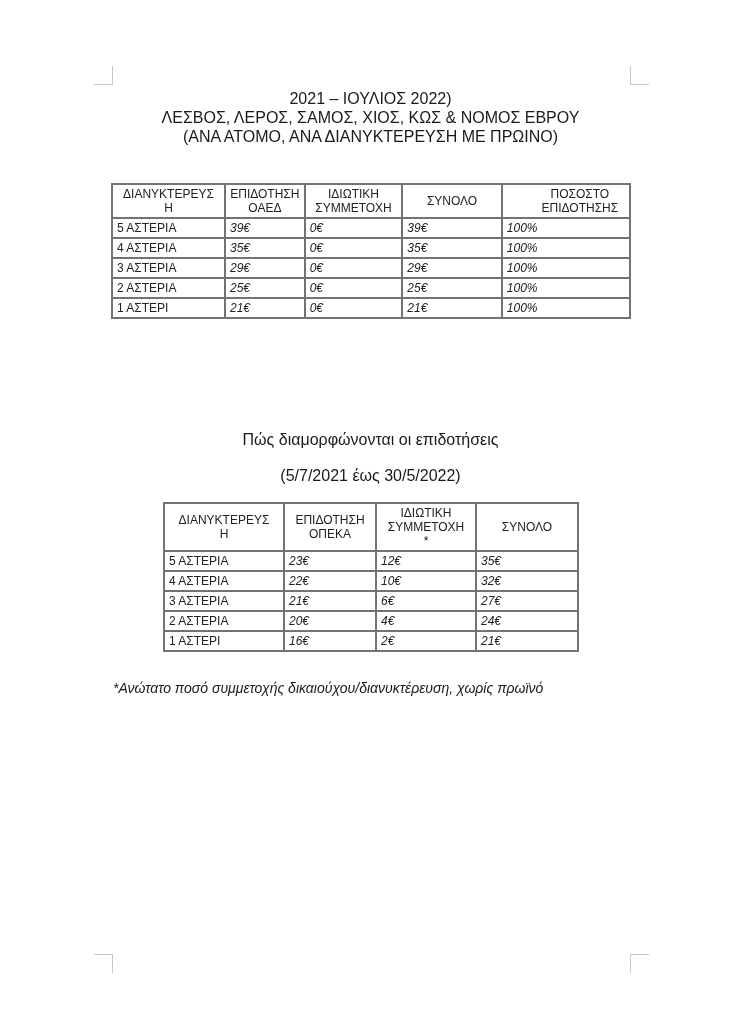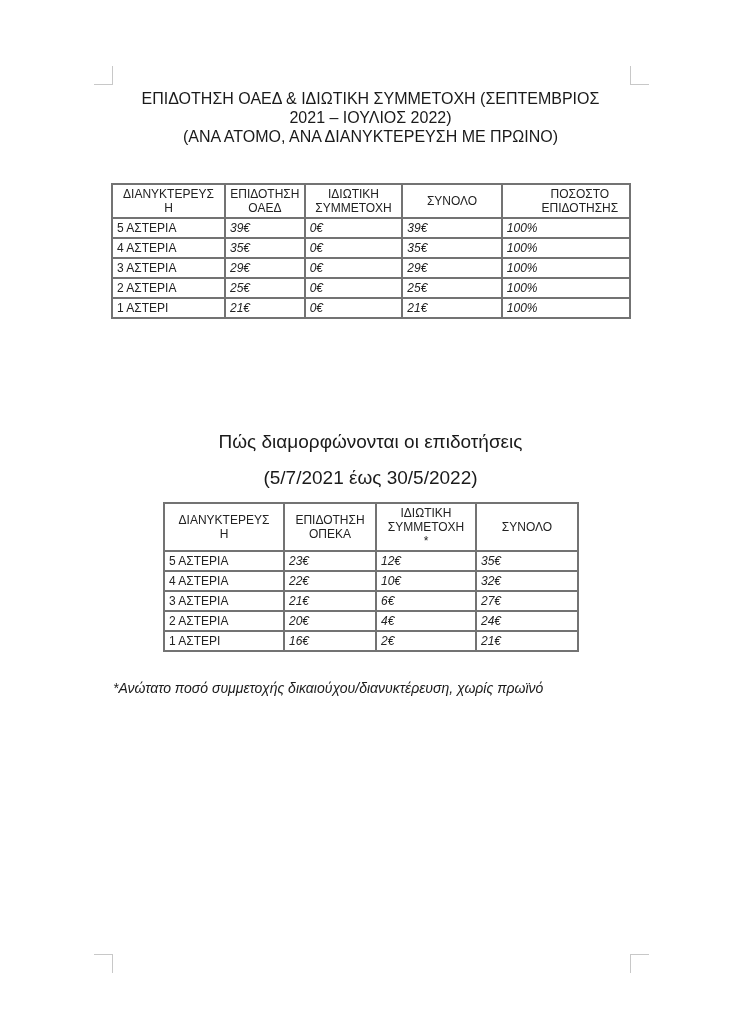--- a/index.html
+++ b/index.html
@@ -19,42 +19,42 @@
   td, th { border:2px solid #737373; padding:0 4px; font-weight:normal; }
   th { text-align:center; line-height:14px; }
   td.c { text-align:left;font-style:italic; }
   td.l { text-align:left; }
 
   #t1 { left:111px; top:183px; width:520px; }
   #t1 th { height:32px; }
   #t1 td { height:18px; line-height:18px; }
   #t1 .w1{width:110px;} #t1 .w2{width:70px;} #t1 .w3{width:94px;} #t1 .w4{width:112px;} #t1 .w5{width:98px;padding-left:32px;}
 
-  .sub { position:absolute; left:100px; width:541px; text-align:center; font-size:19px; color:#1a1a1a; }
+  .sub { position:absolute; left:100px; width:541px; text-align:center; font-size:16px; color:#1a1a1a; }
   #sub1 { top:431px; }
   #sub2 { top:467px; }
 
   #t2 { left:163px; top:502px; width:416px; }
   #t2 th { height:46px; }
   #t2 td { height:18px; line-height:18px; }
   #t2 .w1{width:110px;} #t2 .w2{width:82px;} #t2 .w3{width:90px;} #t2 .w4{width:92px;}
 
   .note { position:absolute; left:113px; top:680px; font-size:14px; font-style:italic; color:#1a1a1a; white-space:nowrap; }
 </style>
 </head>
 <body>
 
 <div class="corner c-tl"></div>
 <div class="corner c-tr"></div>
 <div class="corner c-bl"></div>
 <div class="corner c-br"></div>
 
 <div class="title">
-  <div>ΕΠΙΔΟΤΗΣΗ ΟΑΕΔ &amp; ΙΔΙΩΤΙΚΗ ΣΥΜΜΕΤΟΧΗ (ΣΕΠΤΕΜΒΡΙΟΣ</div>
   <div>2021 – ΙΟΥΛΙΟΣ 2022)</div>
+  <div>ΛΕΣΒΟΣ, ΛΕΡΟΣ, ΣΑΜΟΣ, ΧΙΟΣ, ΚΩΣ &amp; ΝΟΜΟΣ ΕΒΡΟΥ</div>
   <div>(ΑΝΑ ΑΤΟΜΟ, ΑΝΑ ΔΙΑΝΥΚΤΕΡΕΥΣΗ ΜΕ ΠΡΩΙΝΟ)</div>
 </div>
 
 <table id="t1">
   <tbody>
       <tr>
     <th class="w1"><span>ΔΙΑΝΥΚΤΕΡΕΥΣ</span><br><span>Η</span></th>
     <th class="w2"><span>ΕΠΙΔΟΤΗΣΗ</span><br><span>ΟΑΕΔ</span></th>
     <th class="w3"><span>ΙΔΙΩΤΙΚΗ</span><br><span>ΣΥΜΜΕΤΟΧΗ</span></th>
     <th class="w4"><span>ΣΥΝΟΛΟ</span></th>

